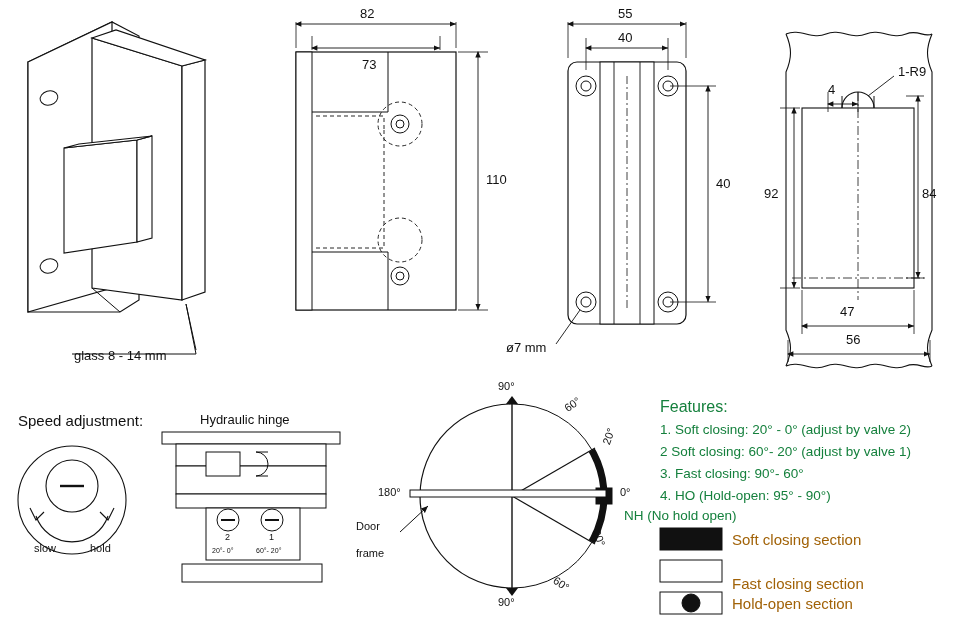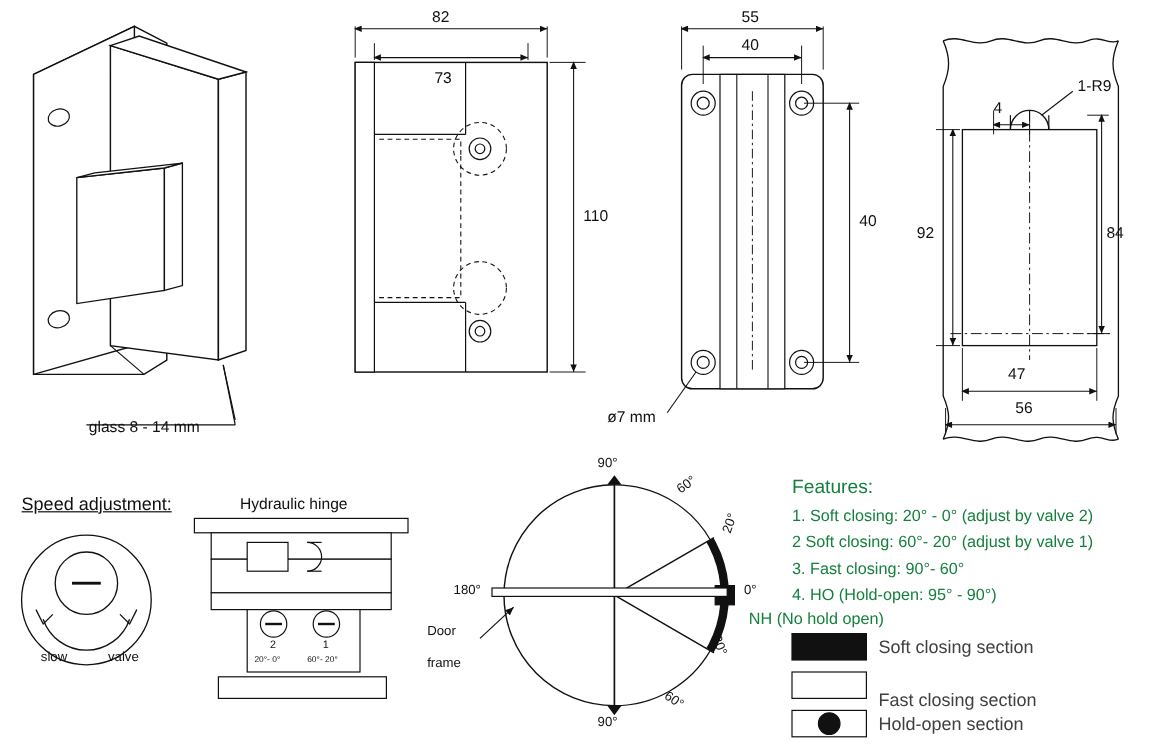--- a/index.html
+++ b/index.html
@@ -10,23 +10,23 @@
     color:#1a1a1a;
     position:relative;
     overflow:hidden;
   }
   .stage{position:absolute;left:0;top:0;width:974px;height:620px;}
   svg.diagram{position:absolute;left:0;top:0;width:974px;height:620px;}
   .lbl{position:absolute;font-size:13px;color:#111;white-space:nowrap;}
   .lbl.sm{font-size:11px;}
   .lbl.xs{font-size:9px;}
   .lbl.tiny{font-size:7px;}
-  .lbl.big{font-size:15px;text-decoration:underline;}
+  .lbl.big{font-size:15px;}
   .feat{position:absolute;font-size:13.5px;color:#15803d;white-space:nowrap;}
-  .legend-label{position:absolute;font-size:15px;color:#404040;white-space:nowrap;}
+  .legend-label{position:absolute;font-size:15px;color:#a16207;white-space:nowrap;}
   .rotneg{transform:rotate(-35deg);transform-origin:left top;}
 </style>
 </head>
 <body>
 
 <div class="stage">
 
   <svg class="diagram" viewBox="0 0 974 620">
     <defs>
       <marker id="arrS" markerWidth="8" markerHeight="8" refX="7" refY="3" orient="auto">
@@ -249,21 +249,21 @@
 
   <div class="lbl" style="left:764px;top:186px;">92</div>
   <div class="lbl" style="left:922px;top:186px;">84</div>
   <div class="lbl" style="left:828px;top:82px;">4</div>
   <div class="lbl" style="left:898px;top:64px;">1-R9</div>
   <div class="lbl" style="left:840px;top:304px;">47</div>
   <div class="lbl" style="left:846px;top:332px;">56</div>
 
   <div class="lbl big" style="left:18px;top:412px;">Speed adjustment:</div>
   <div class="lbl sm" style="left:34px;top:542px;">slow</div>
-  <div class="lbl sm" style="left:90px;top:542px;">valve</div>
+  <div class="lbl sm" style="left:90px;top:542px;">hold</div>
   <div class="lbl" style="left:200px;top:412px;">Hydraulic hinge</div>
   <div class="lbl xs" style="left:225px;top:532px;">2</div>
   <div class="lbl xs" style="left:269px;top:532px;">1</div>
   <div class="lbl tiny" style="left:212px;top:547px;">20°- 0°</div>
   <div class="lbl tiny" style="left:256px;top:547px;">60°- 20°</div>
 
   <div class="lbl sm" style="left:498px;top:380px;">90°</div>
   <div class="lbl sm" style="left:498px;top:596px;">90°</div>
   <div class="lbl sm" style="left:378px;top:486px;">180°</div>
   <div class="lbl sm" style="left:620px;top:486px;">0°</div>

